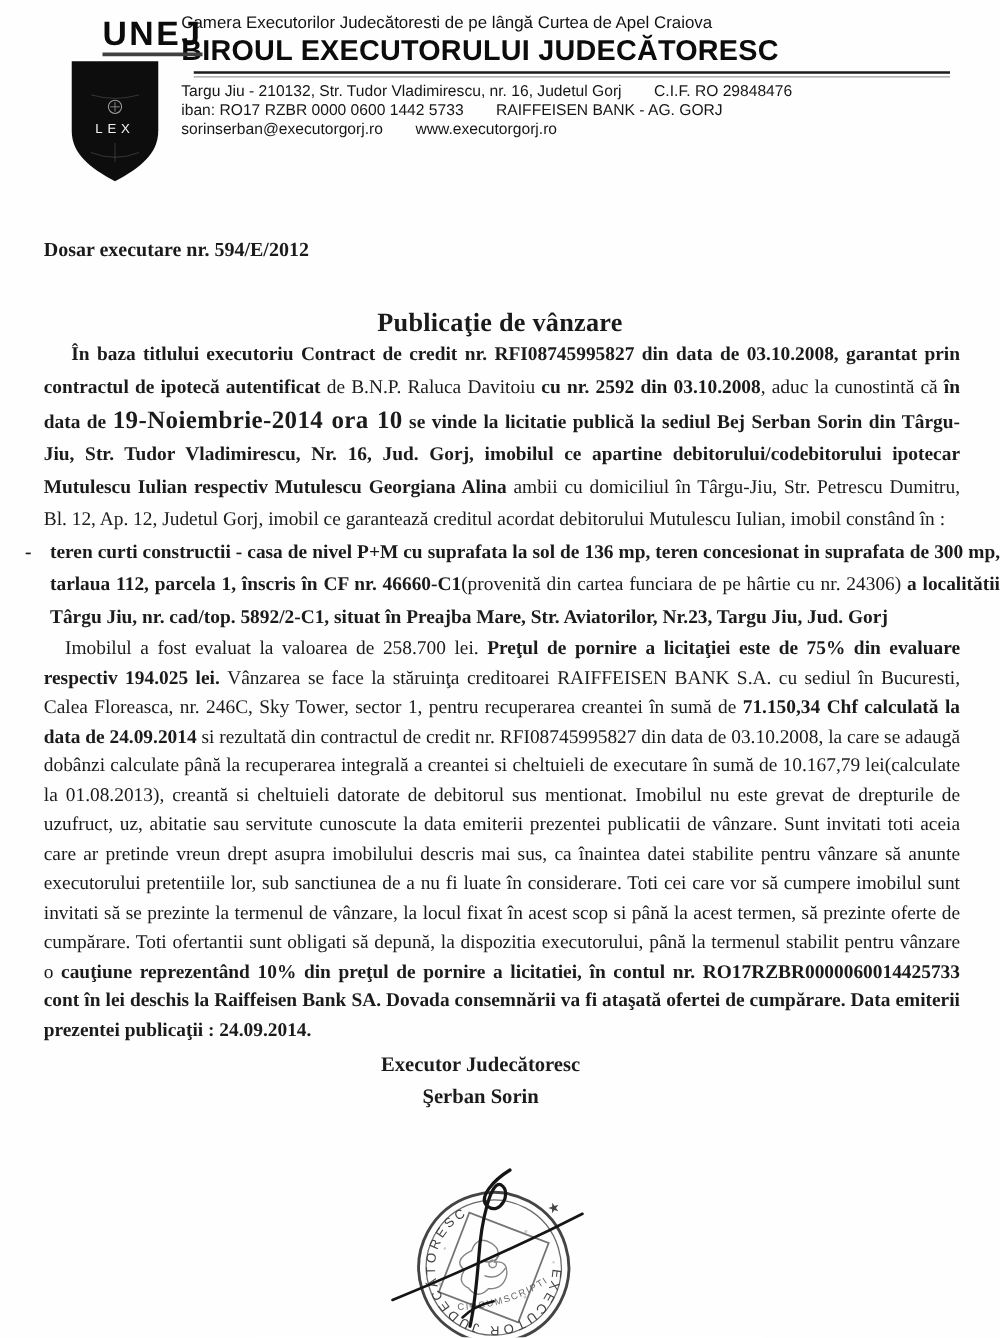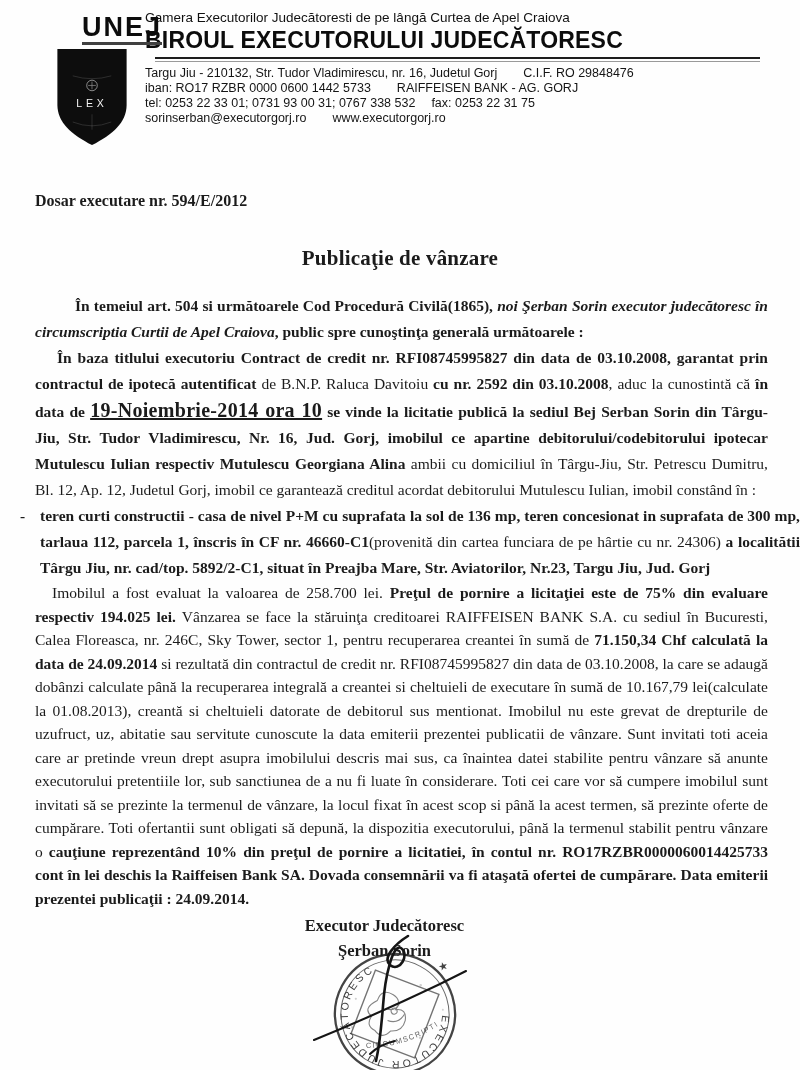--- a/index.html
+++ b/index.html
@@ -40,21 +40,21 @@
   .doc-title{margin-top:36px;text-align:center;font-weight:bold;font-size:21px;letter-spacing:.2px;}
   .bodytext{margin:0 32px 0 35px;text-align:justify;font-size:15.5px;line-height:26px;}
   .p1{margin-top:22px;text-indent:40px;}
   .p2{margin-top:0;text-indent:22px;}
   .p3{margin-top:0;text-indent:17px;line-height:23.5px;}
   .bullet{position:relative;padding-left:40px;margin:0;}
   .bullet .marker{position:absolute;left:20px;top:0;font-weight:bold;}
   .run-r{font-weight:400;}
   .run-b{font-weight:700;}
   .run-bi{font-weight:700;font-style:italic;}
-  .run-bu{font-weight:700;text-decoration:underline;font-size:20px;letter-spacing:.3px;}
+  .run-bu{font-weight:700;font-size:20px;letter-spacing:.3px;}
   
   .sign-block{text-align:center;margin:3px 66px 0 35px;font-weight:bold;font-size:16.5px;line-height:25px;}
   .stamp-wrap{position:absolute;left:242px;top:934px;width:306px;height:140px;}
 </style>
 </head>
 <body>
 
 <div class="page">
 
   <div class="letterhead">
@@ -69,30 +69,28 @@
           <path d="M20 30 q20 6 40 0 M20 78 q20 8 40 0 M40 70 v16"></path>
         </g>
       </svg>
     </div>
     <div class="lh-text">
       <div class="lh-org">Camera Executorilor Judecătoresti de pe lângă Curtea de Apel Craiova</div>
       <div class="lh-office">BIROUL EXECUTORULUI JUDECĂTORESC</div>
       <div class="lh-rule"></div>
       <div class="lh-line"><span>Targu Jiu - 210132, Str. Tudor Vladimirescu, nr. 16, Judetul Gorj</span><span class="lh-sep"></span><span>C.I.F. RO 29848476</span></div>
       <div class="lh-line"><span>iban: RO17 RZBR 0000 0600 1442 5733</span><span class="lh-sep"></span><span>RAIFFEISEN BANK - AG. GORJ</span></div>
-      <div class="lh-line"><span>tel: 0253 22 33 01;  0731 93 00 31;  0767 338 532</span><span class="lh-sep-sm"></span><span>fax: 0253 22 31 75</span></div>
       <div class="lh-line"><span>sorinserban@executorgorj.ro</span><span class="lh-sep"></span><span>www.executorgorj.ro</span></div>
     </div>
   </div>
 
   <div class="case-number">Dosar executare nr. 594/E/2012</div>
 
   <div class="doc-title">Publicaţie de vânzare</div>
 
-  <p class="bodytext p1"><span class="run-b">În temeiul art. 504 si următoarele Cod Procedură Civilă(1865), </span><span class="run-bi">noi Şerban Sorin executor judecătoresc în circumscriptia Curtii de Apel Craiova</span><span class="run-b">, public spre cunoştinţa generală următoarele :</span></p>
 
   <p class="bodytext p2"><span class="run-b">În baza titlului executoriu Contract de credit nr. RFI08745995827 din data de 03.10.2008, garantat prin contractul de ipotecă autentificat </span><span class="run-r">de B.N.P. Raluca Davitoiu </span><span class="run-b">cu nr. 2592 din 03.10.2008</span><span class="run-r">, aduc la cunostintă că </span><span class="run-b">în data de </span><span class="run-bu">19-Noiembrie-2014 ora 10</span><span class="run-b"> se vinde la licitatie publică la sediul Bej Serban Sorin din Târgu-Jiu, Str. Tudor Vladimirescu, Nr. 16, Jud. Gorj, imobilul ce apartine debitorului/codebitorului ipotecar Mutulescu Iulian respectiv Mutulescu Georgiana Alina </span><span class="run-r">ambii cu domiciliul în Târgu-Jiu, Str. Petrescu Dumitru, Bl. 12, Ap. 12, Judetul Gorj, imobil ce garantează creditul acordat debitorului Mutulescu Iulian, imobil constând în :</span></p>
 
   <div class="bodytext bullet">
     <span class="marker">-</span>
     <span><span class="run-b">teren curti constructii - casa de nivel P+M cu suprafata la sol de 136 mp, teren concesionat in suprafata de 300 mp, tarlaua 112, parcela 1, înscris în CF nr. 46660-C1</span><span class="run-r">(provenită din cartea funciara de pe hârtie cu nr. 24306) </span><span class="run-b">a localitătii Târgu Jiu, nr. cad/top. 5892/2-C1, situat în Preajba Mare, Str. Aviatorilor, Nr.23, Targu Jiu, Jud. Gorj</span></span>
   </div>
 
   <p class="bodytext p3"><span class="run-r">Imobilul a fost evaluat la valoarea de 258.700 lei. </span><span class="run-b">Preţul de pornire a licitaţiei este de 75% din evaluare respectiv 194.025 lei. </span><span class="run-r">Vânzarea se face la stăruinţa creditoarei RAIFFEISEN BANK S.A. cu sediul în Bucuresti, Calea Floreasca, nr. 246C, Sky Tower, sector 1, pentru recuperarea creantei în sumă de </span><span class="run-b">71.150,34 Chf calculată la data de 24.09.2014 </span><span class="run-r">si rezultată din contractul de credit nr. RFI08745995827 din data de 03.10.2008, la care se adaugă dobânzi calculate până la recuperarea integrală a creantei si cheltuieli de executare în sumă de 10.167,79 lei(calculate la 01.08.2013), creantă si cheltuieli datorate de debitorul sus mentionat. Imobilul nu este grevat de drepturile de uzufruct, uz, abitatie sau servitute cunoscute la data emiterii prezentei publicatii de vânzare. Sunt invitati toti aceia care ar pretinde vreun drept asupra imobilului descris mai sus, ca înaintea datei stabilite pentru vânzare să anunte executorului pretentiile lor, sub sanctiunea de a nu fi luate în considerare. Toti cei care vor să cumpere imobilul sunt invitati să se prezinte la termenul de vânzare, la locul fixat în acest scop si până la acest termen, să prezinte oferte de cumpărare. Toti ofertantii sunt obligati să depună, la dispozitia executorului, până la termenul stabilit pentru vânzare o </span><span class="run-b">cauţiune reprezentând 10% din preţul de pornire a licitatiei, în contul nr. RO17RZBR0000060014425733 cont în lei deschis la Raiffeisen Bank SA. Dovada consemnării va fi ataşată ofertei de cumpărare. Data emiterii prezentei publicaţii : 24.09.2014.</span></p>
 

